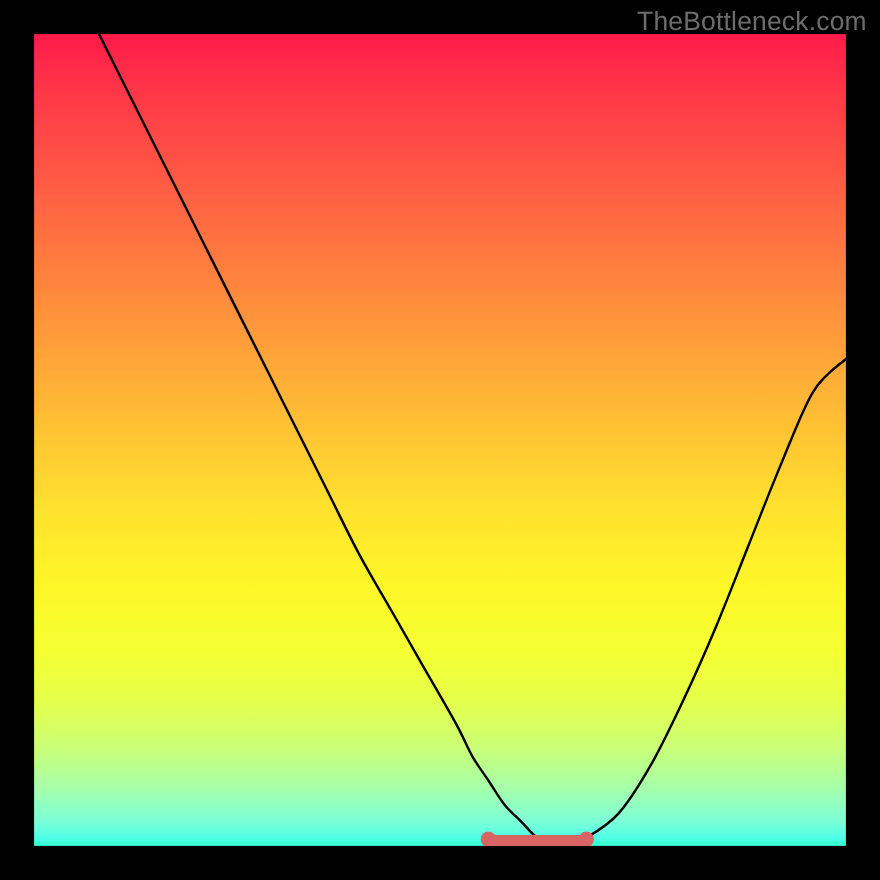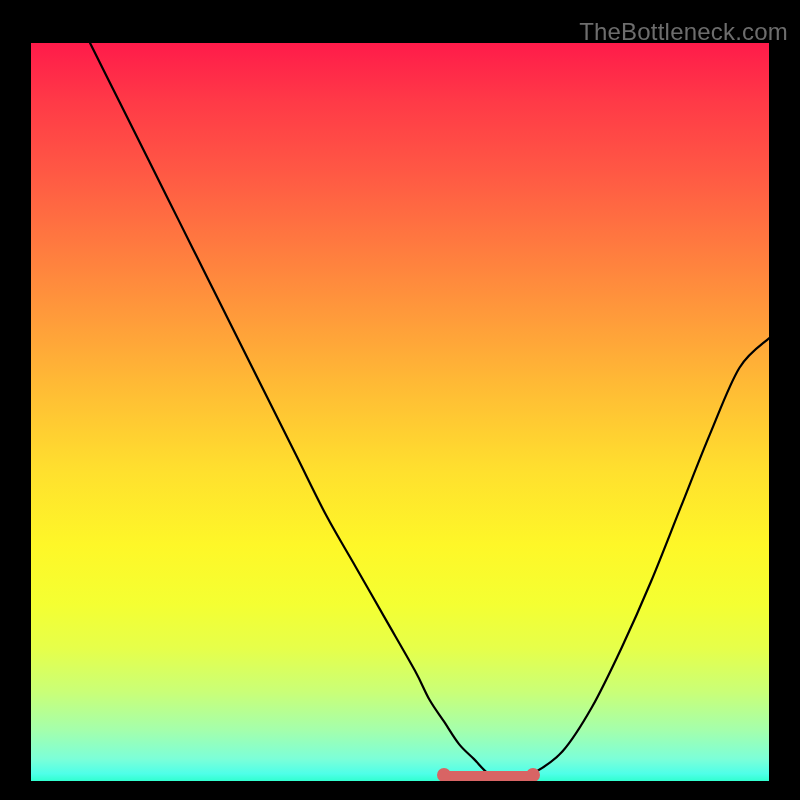--- a/index.html
+++ b/index.html
@@ -2,21 +2,20 @@
 <html><head>
 <meta charset="utf-8">
 <style>
   * { margin: 0; padding: 0; box-sizing: border-box; }
   html, body { width: 800px; height: 800px; overflow: hidden; background: #000; }
   .frame {
     position: relative;
     width: 800px;
     height: 640px;
     background: #000;
-    margin-top: 12px;
   }
   .watermark {
     position: absolute;
     top: 6px;
     right: 12px;
     color: #6d6d6d;
     font-family: Arial, Helvetica, sans-serif;
     font-size: 24px;
     letter-spacing: 0.2px;
     z-index: 5;

